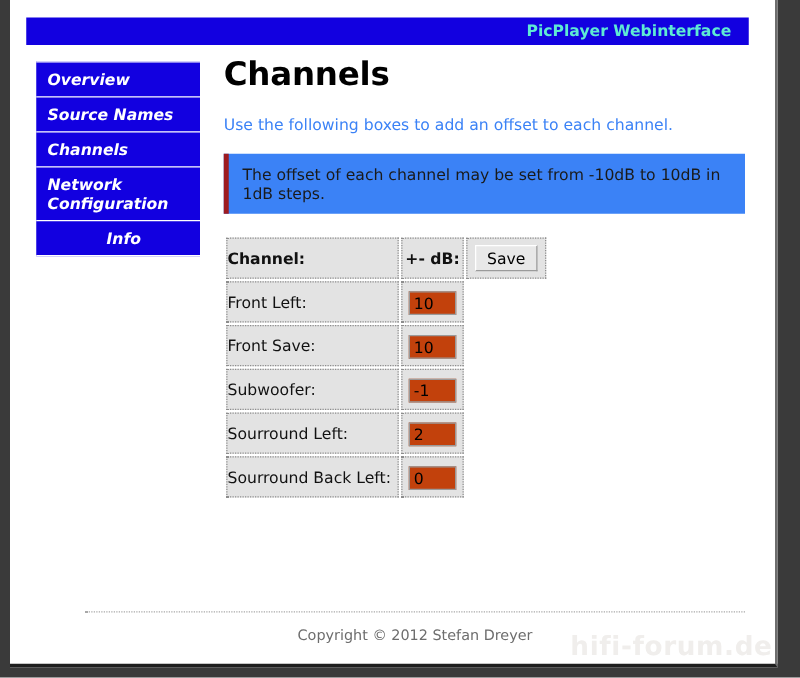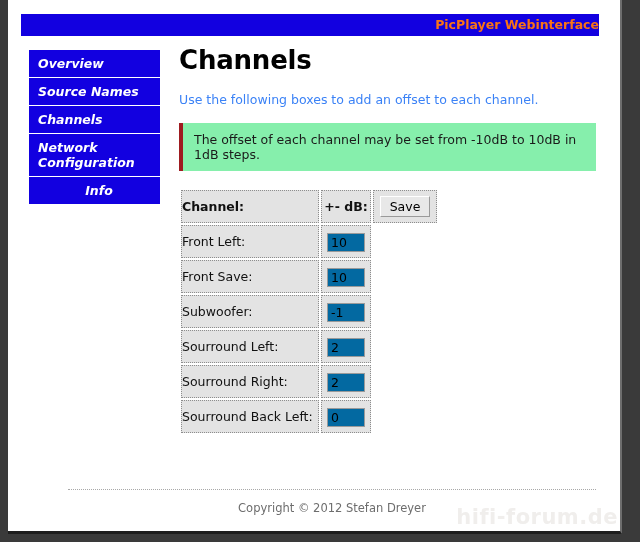--- a/index.html
+++ b/index.html
@@ -32,26 +32,26 @@
   }
 
   
   #topbar {
     position: absolute;
     left: 13px;
     top: 14px;
     width: 578px;
     height: 22px;
     background: #1200e0;
-    color: #f97316;
+    color: #5eead4;
     font-size: 12.5px;
     font-weight: bold;
     line-height: 22px;
     text-align: right;
-    padding-right: 0;
+    padding-right: 14px;
     box-sizing: border-box;
     white-space: nowrap;
   }
 
   
   #sidebar {
     position: absolute;
     left: 21px;
     top: 49px;
     width: 131px;
@@ -89,21 +89,21 @@
     letter-spacing: -0.2px;
   }
   #intro {
     font-size: 12.5px;
     color: #3b82f6;
     margin: 0 0 16px 0;
   }
 
   
   #notice {
-    background: #86efac;
+    background: #3b82f6;
     border-left: 4px solid #9e1b20;
     font-size: 12.5px;
     color: #1a1a1a;
     padding: 9px 10px 9px 11px;
     margin-bottom: 17px;
     box-sizing: border-box;
   }
 
   
   #channel-table {
@@ -140,21 +140,21 @@
     height: 31px;
     text-align: center;
   }
   input.offset {
     width: 38px;
     height: 19px;
     font-size: 12.5px;
     font-family: "DejaVu Sans", sans-serif;
     padding: 0 0 0 3px;
     border: 1px solid #9a9a9a;
-    background: #0369a1;
+    background: #c2410c;
     color: #000000;
     box-sizing: border-box;
   }
   button.save-btn {
     font-size: 12.5px;
     font-family: "DejaVu Sans", sans-serif;
     color: #000000;
     background: #e8e8e8;
     border: 1px solid #9a9a9a;
     border-top-color: #ffffff;
@@ -249,26 +249,20 @@
           </td>
         </tr>
 
         <tr>
           <td class="col-label">Sourround Left:</td>
           <td class="col-value">
             <input class="offset" type="text" value="2" style="">
           </td>
         </tr>
 
-        <tr>
-          <td class="col-label">Sourround Right:</td>
-          <td class="col-value">
-            <input class="offset" type="text" value="2" style="">
-          </td>
-        </tr>
 
         <tr>
           <td class="col-label">Sourround Back Left:</td>
           <td class="col-value">
             <input class="offset" type="text" value="0" style="">
           </td>
         </tr>
 
       </tbody>
     </table>

